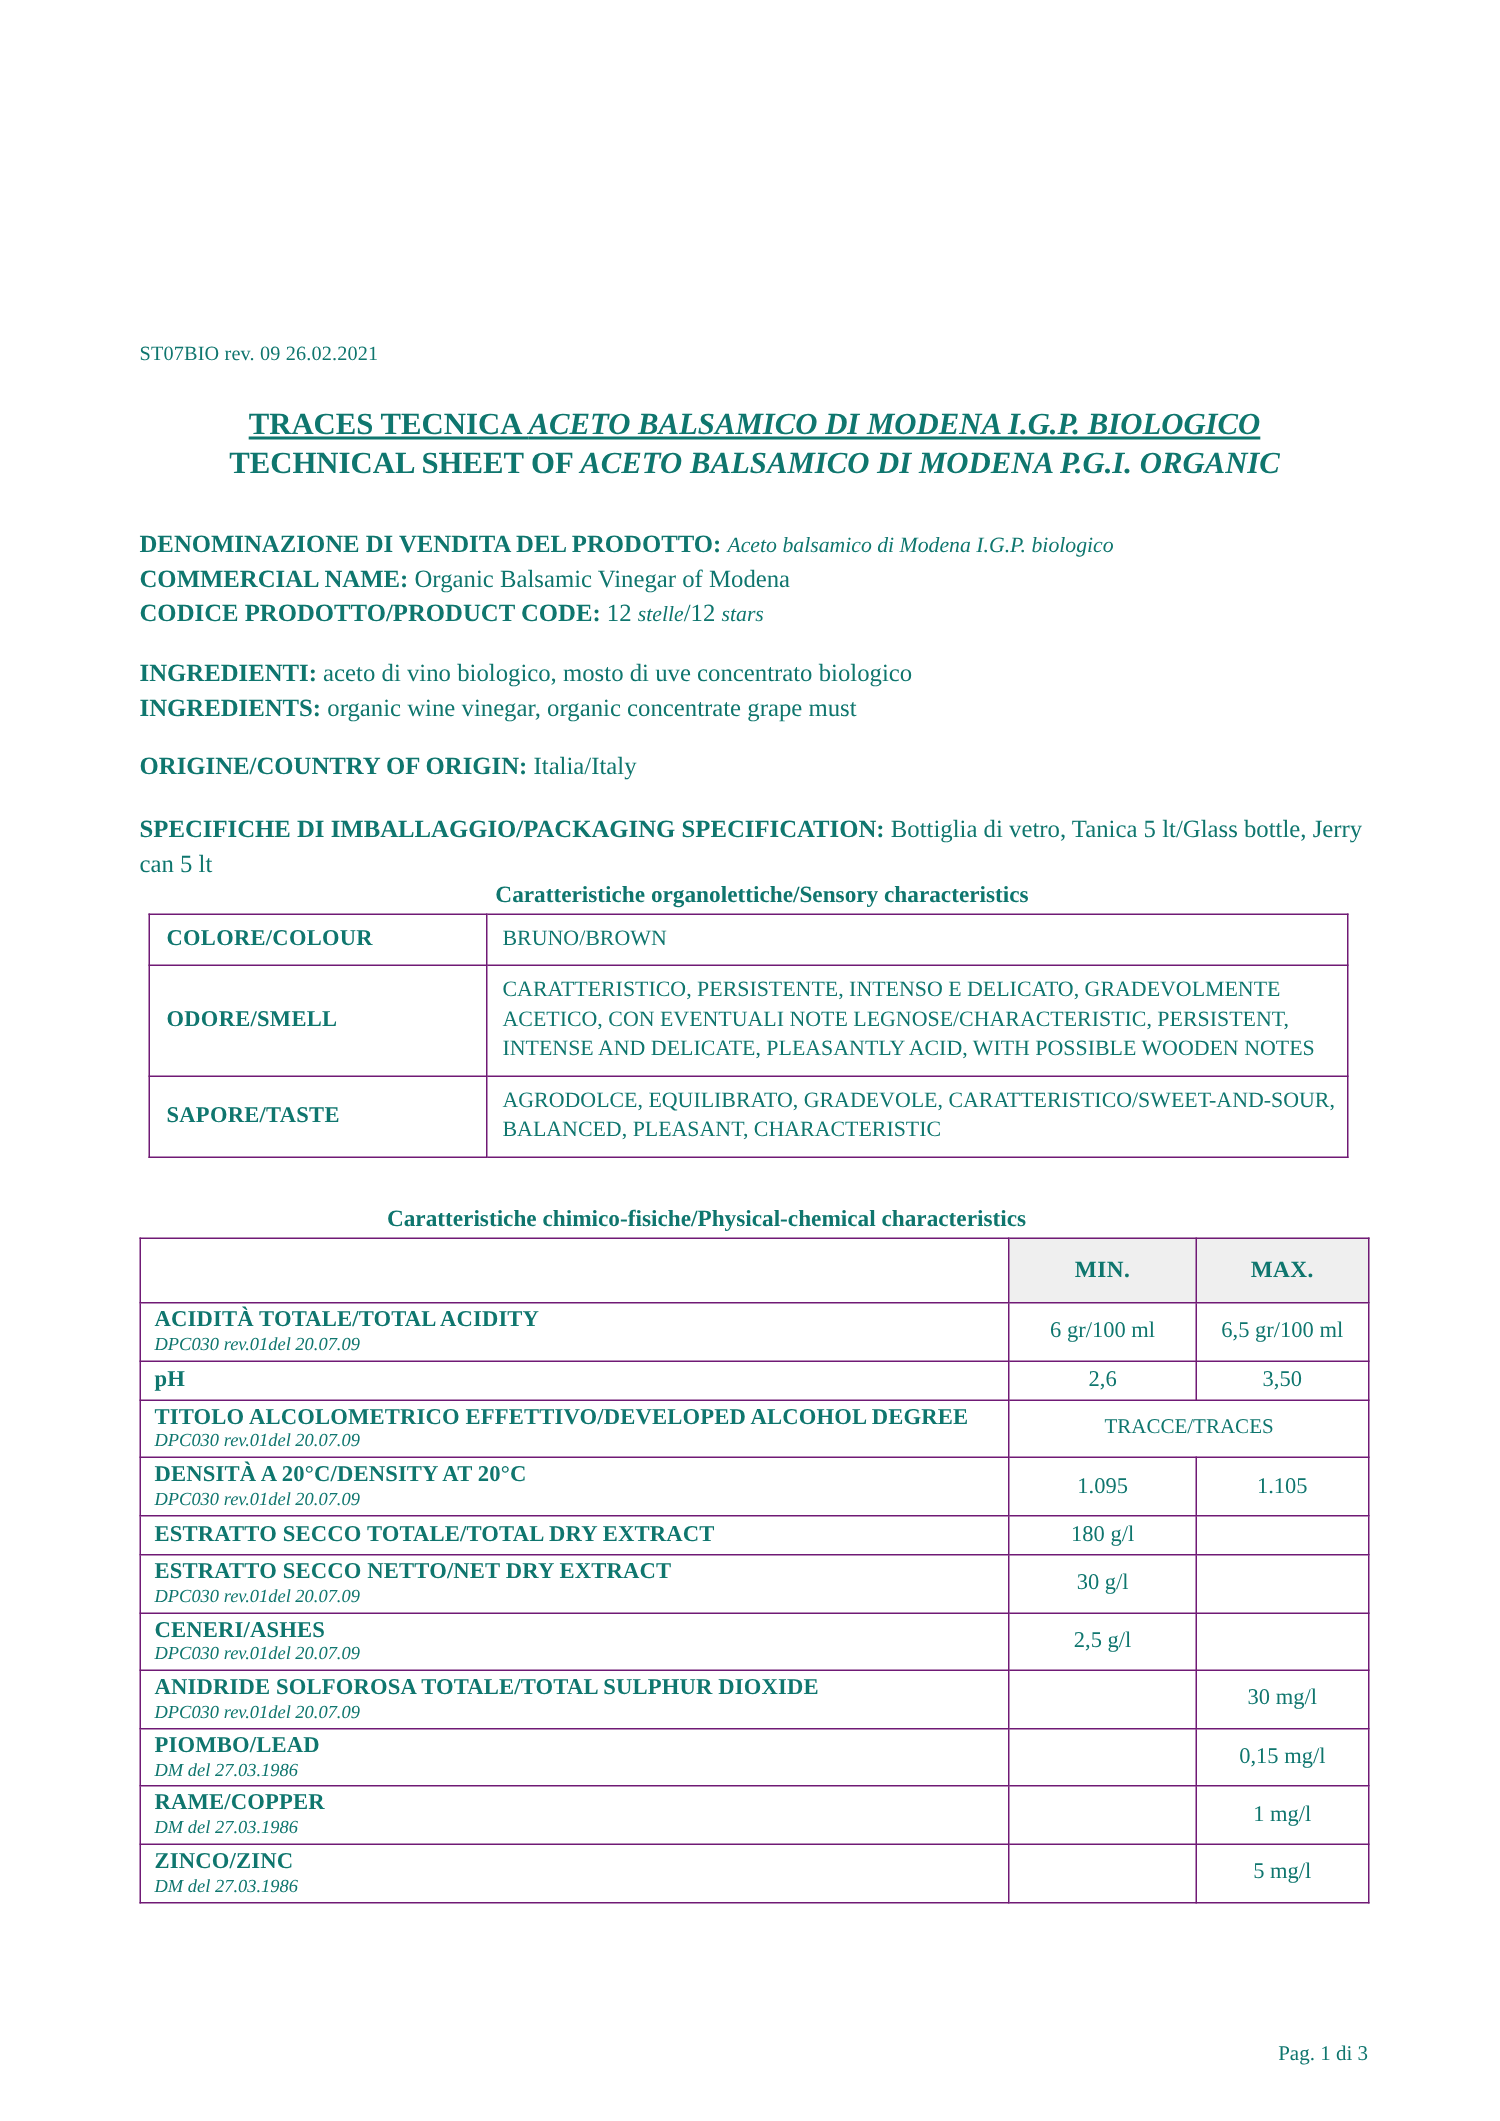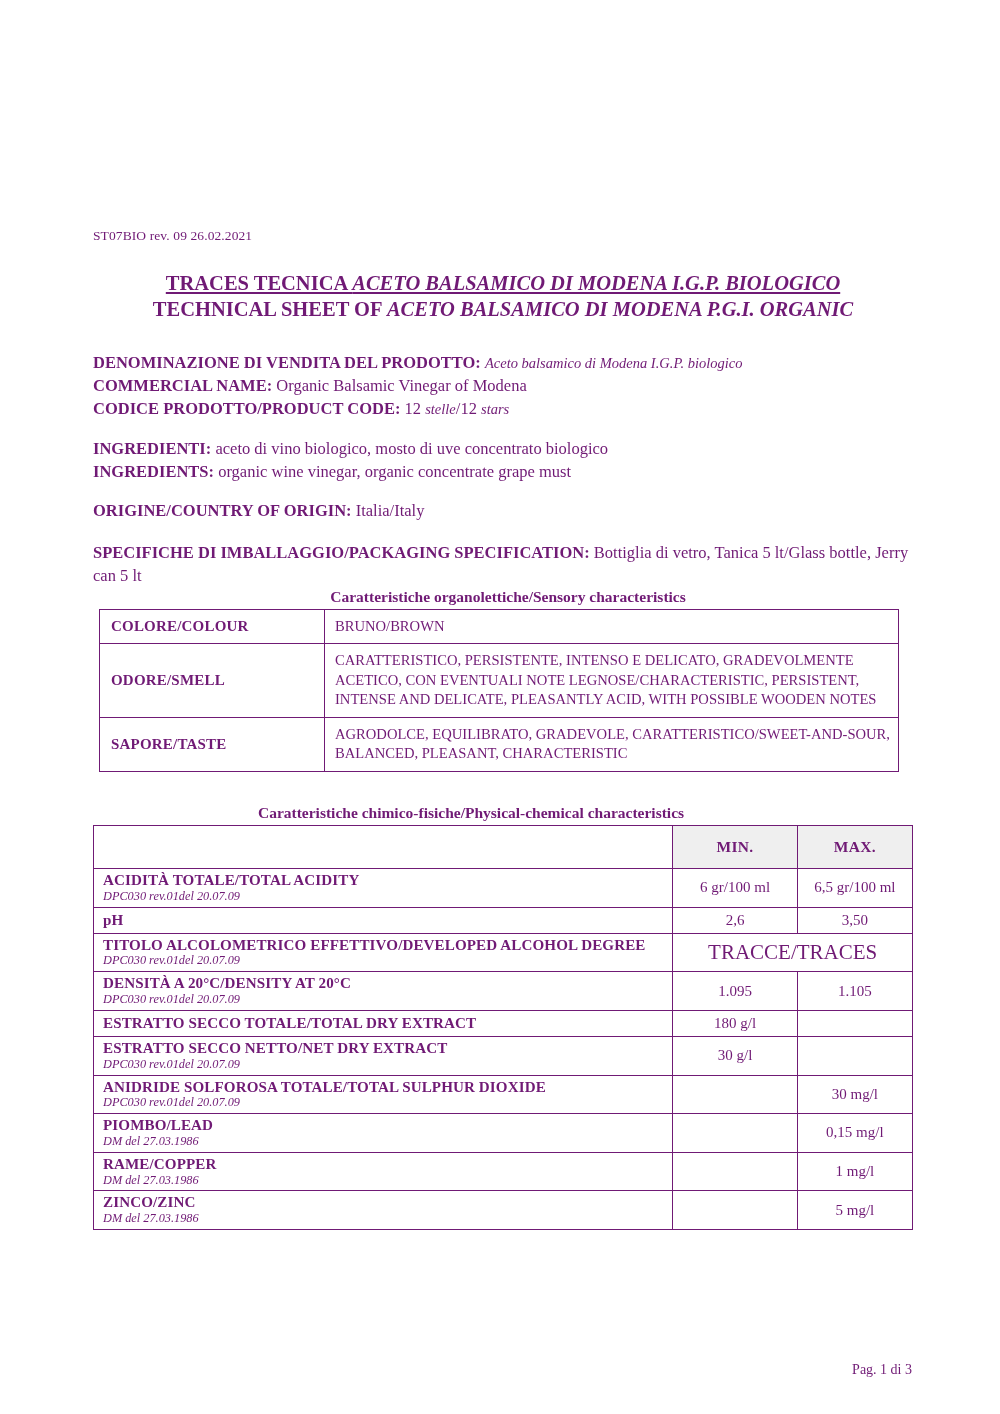--- a/index.html
+++ b/index.html
@@ -6,21 +6,21 @@
     margin: 0;
     padding: 0;
     background: #ffffff;
   }
   .page {
     position: relative;
     width: 1000px;
     height: 1414px;
     background: #ffffff;
     font-family: "Liberation Serif", "DejaVu Serif", serif;
-    color: #701a75;
+    color: #0f766e;
     overflow: hidden;
   }
   .content {
     position: absolute;
     left: 93px;
     top: 228px;
     width: 820px;
   }
 
   
@@ -135,21 +135,21 @@
     font-size: 12.3px;
     margin-top: 1px;
   }
   .chem .ref:empty { display: none; }
   .chem .num {
     text-align: center;
     font-size: 15px;
   }
   .chem .span2 {
     text-align: center;
-    font-size: 21px;
+    font-size: 14px;
   }
 
   
   .footer {
     position: absolute;
     left: 0;
     top: 1362px;
     width: 1000px;
     text-align: right;
     padding-right: 88px;
@@ -268,20 +268,28 @@
           <tr>
             <td class="namecell">
               <span class="nm">ESTRATTO SECCO NETTO/NET DRY EXTRACT</span>
               <span class="ref">DPC030 rev.01del 20.07.09</span>
             </td>
             <td class="num">30 g/l</td>
             <td class="num"></td>
           </tr>
           <tr>
             <td class="namecell">
+              <span class="nm">CENERI/ASHES</span>
+              <span class="ref">DPC030 rev.01del 20.07.09</span>
+            </td>
+            <td class="num">2,5 g/l</td>
+            <td class="num"></td>
+          </tr>
+          <tr>
+            <td class="namecell">
               <span class="nm">ANIDRIDE SOLFOROSA TOTALE/TOTAL SULPHUR DIOXIDE</span>
               <span class="ref">DPC030 rev.01del 20.07.09</span>
             </td>
             <td class="num"></td>
             <td class="num">30 mg/l</td>
           </tr>
           <tr>
             <td class="namecell">
               <span class="nm">PIOMBO/LEAD</span>
               <span class="ref">DM del 27.03.1986</span>

